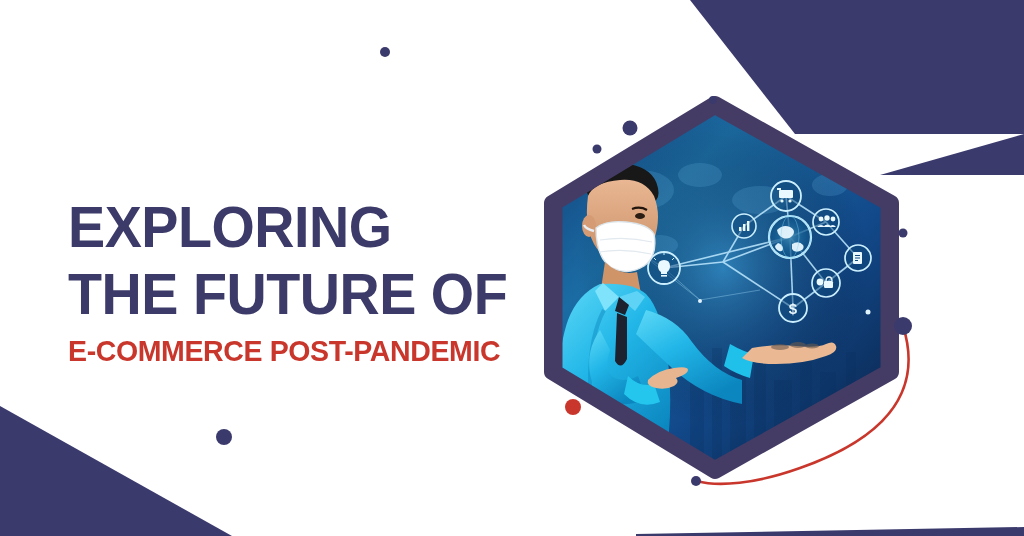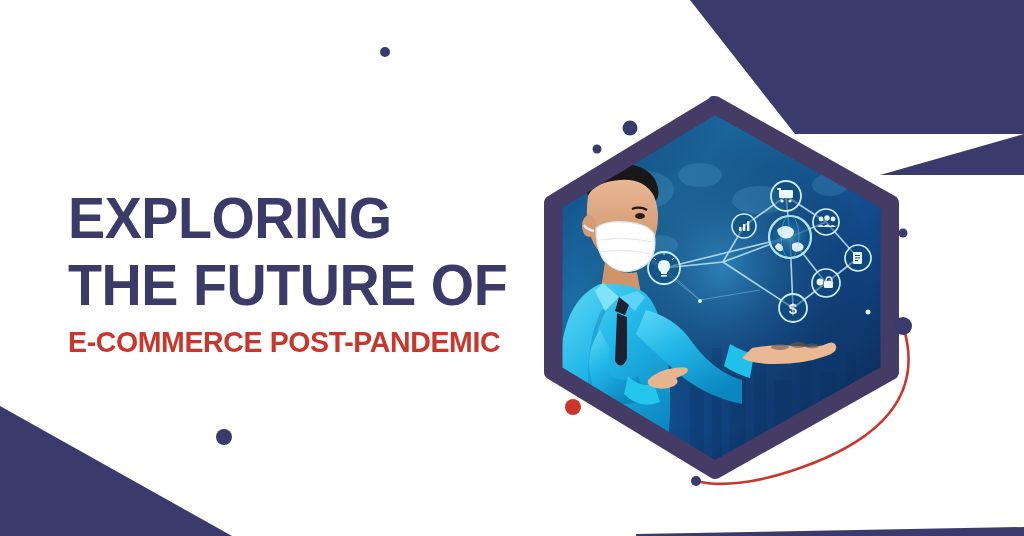--- a/index.html
+++ b/index.html
@@ -6,21 +6,21 @@
   body{font-family:"Liberation Sans",sans-serif;}
   #banner{
     position:relative;
     width:1024px;height:536px;
     overflow:hidden;
     background:#ffffff;
   }
   .layer{position:absolute;top:0;left:0;width:1024px;height:536px;}
   #headline{
     position:absolute;
-    left:68px;top:189px;
+    left:68px;top:198px;
     width:470px;
   }
   #title-line1,#title-line2{
     display:block;
     font-family:"Liberation Sans",sans-serif;
     font-weight:bold;
     font-size:58px;
     line-height:58px;
     letter-spacing:-0.5px;
     color:#3b3a68;

